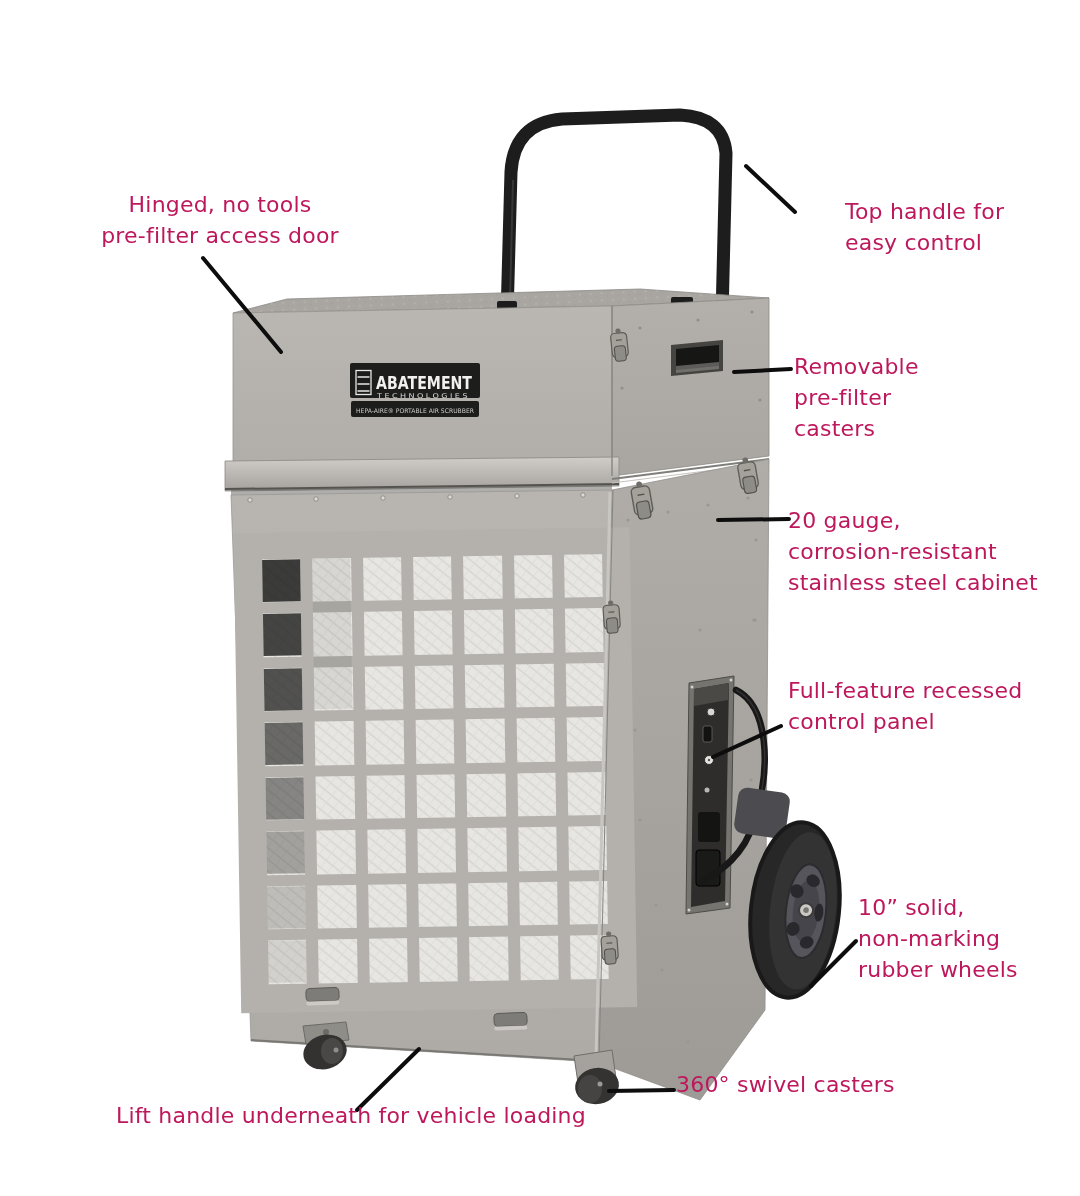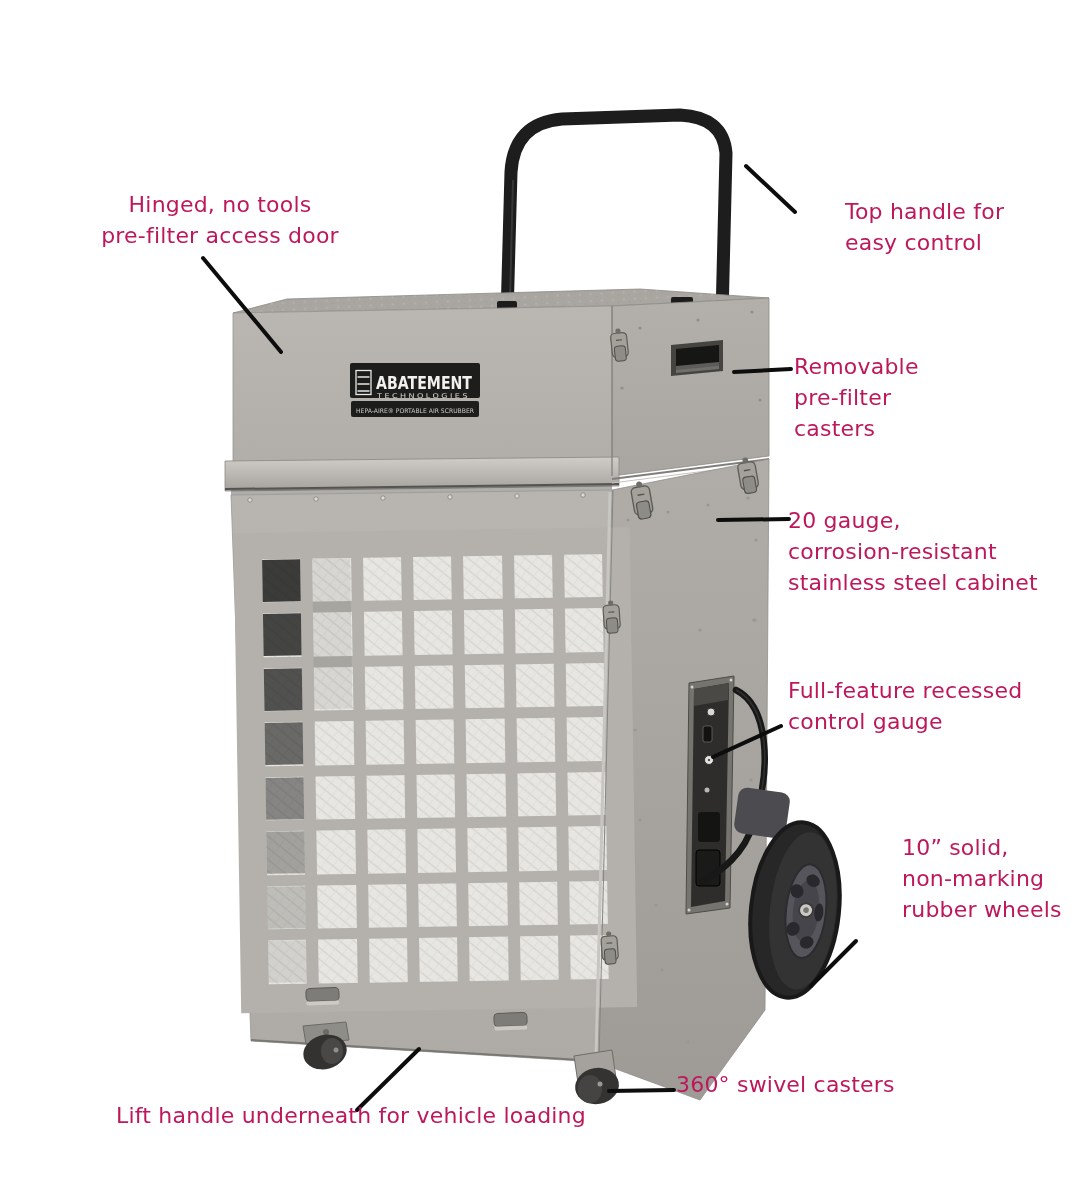--- a/index.html
+++ b/index.html
@@ -17,21 +17,21 @@
     line-height:31px;
     letter-spacing:.2px;
     color:#be185d;
     white-space:pre-line;
   }
   #cl-prefilter-door{left:100px;top:189px;width:240px;text-align:center;}
   #cl-top-handle{left:808px;top:196px;margin-left:37px;}
   #cl-prefilter-module{left:794px;top:351px;}
   #cl-cabinet{left:788px;top:497px;margin-top:8px;}
   #cl-control-panel{left:788px;top:675px;}
-  #cl-wheels{left:858px;top:832px;margin-left:44px;}
+  #cl-wheels{left:858px;top:892px;}
   #cl-casters{left:676px;top:1069px;text-align:center;}
   #cl-lift-handle{left:116px;top:1100px;}
 </style>
 </head>
 <body>
 
 <div class="stage">
 
   <svg class="machine-svg" viewBox="0 0 1080 1196">
     <defs>
@@ -280,19 +280,19 @@
 pre-filter access door</div>
   <div class="callout" id="cl-top-handle">Top handle for
 easy control</div>
   <div class="callout" id="cl-prefilter-module">Removable
 pre-filter
 casters</div>
   <div class="callout" id="cl-cabinet">20 gauge,
 corrosion-resistant
 stainless steel cabinet</div>
   <div class="callout" id="cl-control-panel">Full-feature recessed
-control gauge</div>
+control panel</div>
   <div class="callout" id="cl-wheels">10” solid,
 non-marking
 rubber wheels</div>
   <div class="callout" id="cl-casters">360° swivel casters</div>
   <div class="callout" id="cl-lift-handle">Lift handle underneath for vehicle loading</div>
 </div>
 
 </body></html>

